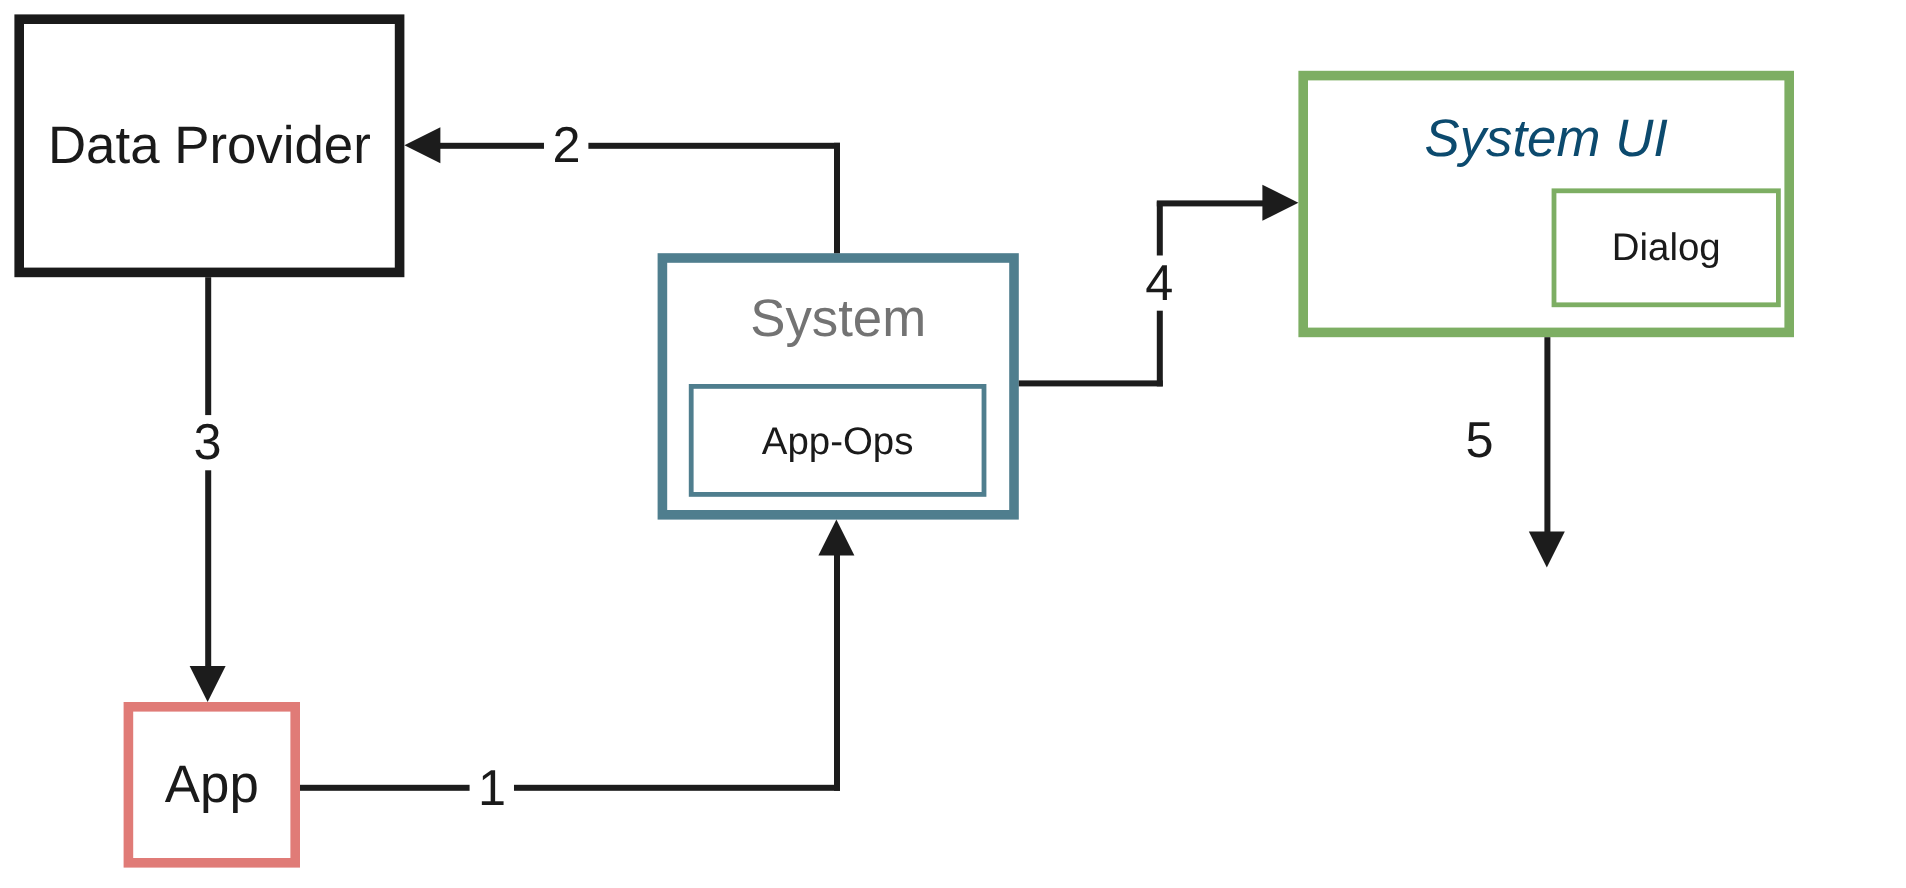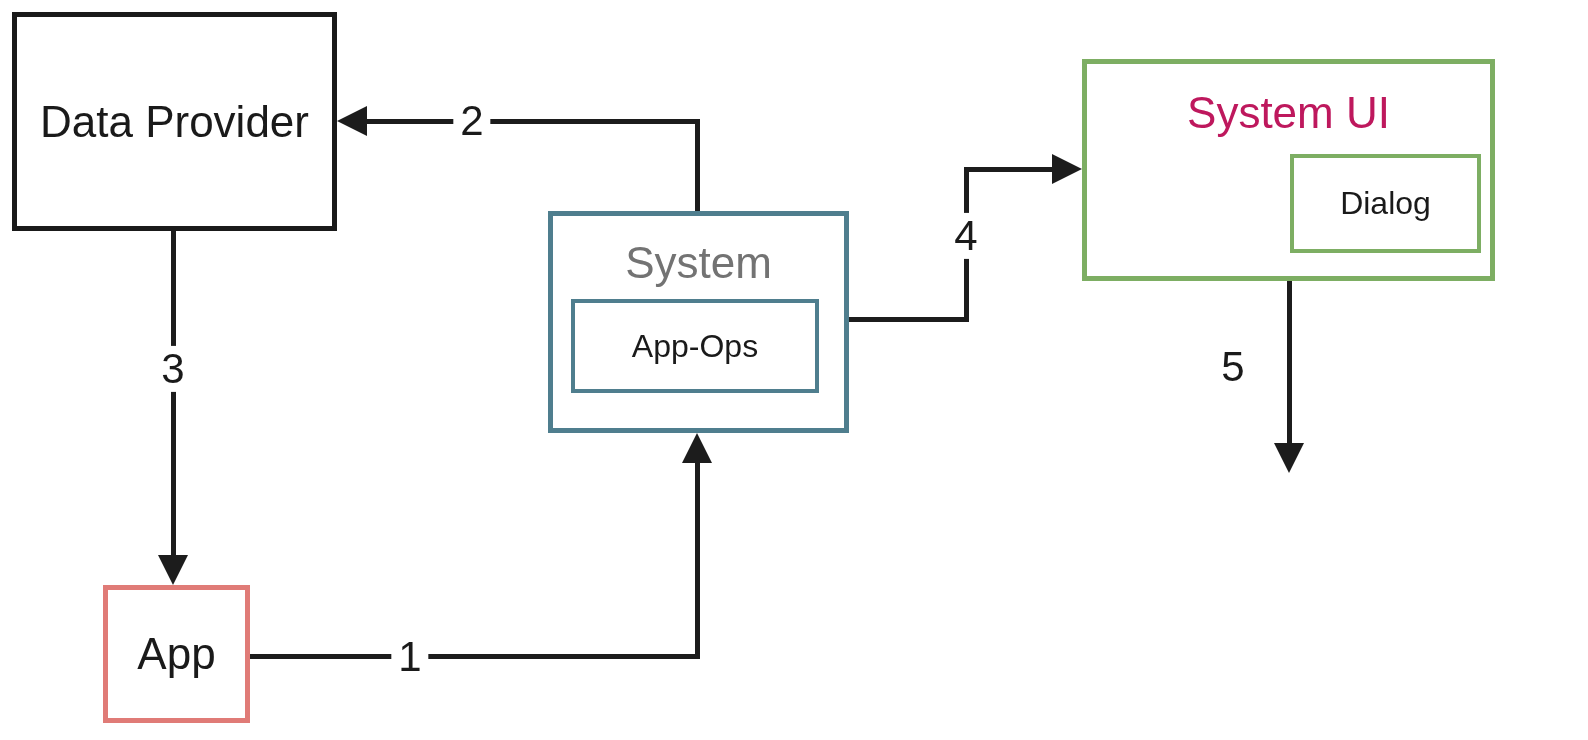--- a/index.html
+++ b/index.html
@@ -11,21 +11,21 @@
   .canvas {
     position: relative;
     width: 1588px;
     height: 740px;
     overflow: hidden;
     background: #ffffff;
   }
   .node {
     position: absolute;
     box-sizing: border-box;
-    border: 5px solid #fca5a5;
+    border: 8px solid #fca5a5;
     background: #ffffff;
     color: #1a1a1a;
   }
   .node .centered {
     position: absolute;
     inset: 0;
     display: flex;
     align-items: center;
     justify-content: center;
     font-size: 44px;
@@ -78,27 +78,27 @@
 <body>
 
 <div class="canvas" style="background: rgb(255, 255, 255);">
 
   <div class="node" style="left: 12px; top: 12px; width: 325px; height: 219px; border-color: rgb(26, 26, 26);">
     <div class="centered" style="color: rgb(26, 26, 26);">Data Provider</div>
   </div>
 
   <div class="node" style="left: 548px; top: 211px; width: 301px; height: 222px; border-color: rgb(79, 126, 142);">
     <div class="title" style="top: 22px; color: #737373;">System</div>
-    <div class="inner-box" style="left: 18px; top: 83px; width: 248px; height: 94px; border-color: rgb(79, 126, 142);">
+    <div class="inner-box" style="left: 18px; top: 101px; width: 248px; height: 94px; border-color: rgb(79, 126, 142);">
       <span style="color: rgb(26, 26, 26);">App-Ops</span>
     </div>
   </div>
 
   <div class="node" style="left: 1082px; top: 59px; width: 413px; height: 222px; border-color: rgb(125, 174, 99);">
-    <div class="title" style="top: 24px; color: #be185d;">System UI</div>
+    <div class="title" style="top: 24px; color: #0c4a6e; font-style: italic;">System UI</div>
     <div class="inner-box" style="left: 203px; top: 90px; width: 191px; height: 99px; border-color: rgb(125, 174, 99);">
       <span style="color: rgb(26, 26, 26);">Dialog</span>
     </div>
   </div>
 
 
   <div class="node" style="left: 103px; top: 585px; width: 147px; height: 138px; border-color: rgb(224, 123, 119);">
     <div class="centered" style="color: rgb(26, 26, 26);">App</div>
   </div>
 

